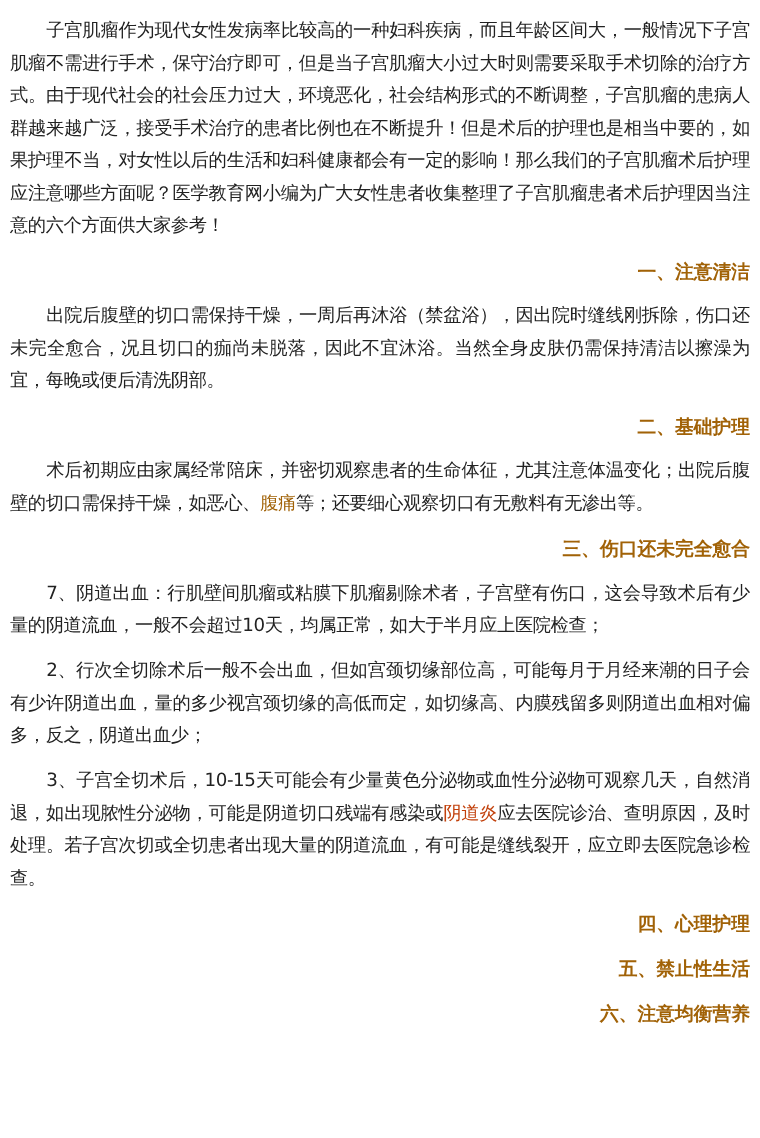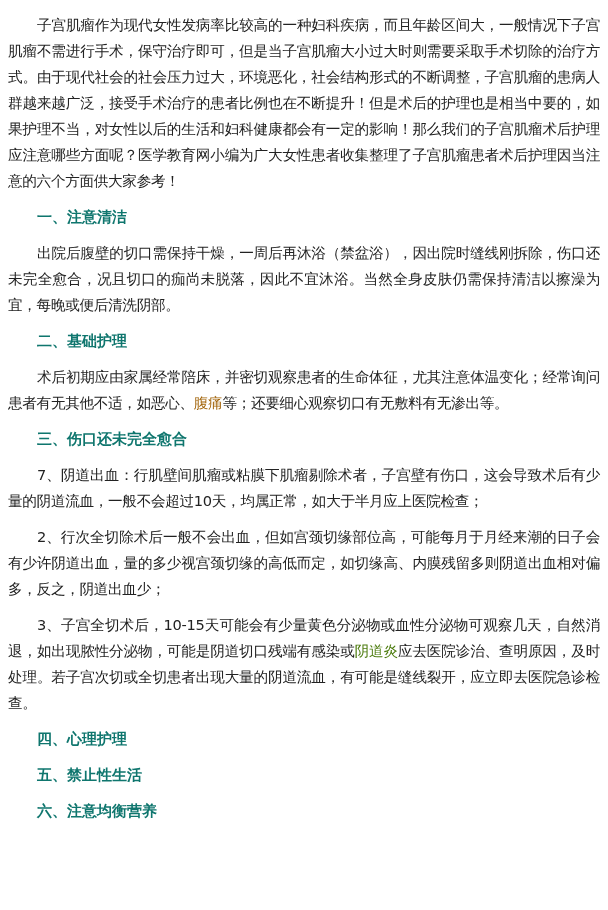--- a/index.html
+++ b/index.html
@@ -1,40 +1,40 @@
 <!DOCTYPE html>
 <html><head>
 <meta charset="utf-8">
 <style>
   html, body { margin:0; padding:0; background:#fff; }
   body { width:608px; height:910px; overflow:hidden; font-family:"DejaVu Sans", sans-serif; color:#222; }
   .doc { padding:0 8px 0 8px; }
   p { margin:0; font-size:14.6px; line-height:26px; text-indent:29px; text-align:justify; word-break:break-all; letter-spacing:-0.3px; }
   p.first { padding-top:12px; }
-  h2 { margin:0; font-size:15px; font-weight:bold; line-height:26px; padding-left:29px; color:#0f766e; }
+  h2 { margin:0; font-size:15px; font-weight:bold; line-height:26px; padding-left:29px; color:#a16207;text-align:right; }
   .gap-h { margin-top:10px; }
   .gap-p { margin-top:10px; }
   a.kw { color:#1a3cb0; text-decoration:none; }
 </style>
 </head>
 <body>
 
 <div class="doc">
   <p class="first">子宫肌瘤作为现代女性发病率比较高的一种妇科疾病，而且年龄区间大，一般情况下子宫肌瘤不需进行手术，保守治疗即可，但是当子宫肌瘤大小过大时则需要采取手术切除的治疗方式。由于现代社会的社会压力过大，环境恶化，社会结构形式的不断调整，子宫肌瘤的患病人群越来越广泛，接受手术治疗的患者比例也在不断提升！但是术后的护理也是相当中要的，如果护理不当，对女性以后的生活和妇科健康都会有一定的影响！那么我们的子宫肌瘤术后护理应注意哪些方面呢？医学教育网小编为广大女性患者收集整理了子宫肌瘤患者术后护理因当注意的六个方面供大家参考！</p>
 
   <h2 class="gap-h">一、注意清洁</h2>
   <p class="gap-p">出院后腹壁的切口需保持干燥，一周后再沐浴（禁盆浴），因出院时缝线刚拆除，伤口还未完全愈合，况且切口的痂尚未脱落，因此不宜沐浴。当然全身皮肤仍需保持清洁以擦澡为宜，每晚或便后清洗阴部。</p>
 
   <h2 class="gap-h">二、基础护理</h2>
-  <p class="gap-p"><span>术后初期应由家属经常陪床，并密切观察患者的生命体征，尤其注意体温变化；经常询问患者有无其他不适，如恶心、</span><a class="kw" href="#" style="color: #a16207;">腹痛</a><span>等；还要细心观察切口有无敷料有无渗出等。</span></p>
+  <p class="gap-p"><span>术后初期应由家属经常陪床，并密切观察患者的生命体征，尤其注意体温变化；出院后腹壁的切口需保持干燥，如恶心、</span><a class="kw" href="#" style="color: #a16207;">腹痛</a><span>等；还要细心观察切口有无敷料有无渗出等。</span></p>
 
   <h2 class="gap-h">三、伤口还未完全愈合</h2>
   <p class="gap-p">7、阴道出血：行肌壁间肌瘤或粘膜下肌瘤剔除术者，子宫壁有伤口，这会导致术后有少量的阴道流血，一般不会超过10天，均属正常，如大于半月应上医院检查；</p>
   <p class="gap-p">2、行次全切除术后一般不会出血，但如宫颈切缘部位高，可能每月于月经来潮的日子会有少许阴道出血，量的多少视宫颈切缘的高低而定，如切缘高、内膜残留多则阴道出血相对偏多，反之，阴道出血少；</p>
-  <p class="gap-p"><span>3、子宫全切术后，10-15天可能会有少量黄色分泌物或血性分泌物可观察几天，自然消退，如出现脓性分泌物，可能是阴道切口残端有感染或</span><a class="kw" href="#" style="color: #4d7c0f;">阴道炎</a><span>应去医院诊治、查明原因，及时处理。若子宫次切或全切患者出现大量的阴道流血，有可能是缝线裂开，应立即去医院急诊检查。</span></p>
+  <p class="gap-p"><span>3、子宫全切术后，10-15天可能会有少量黄色分泌物或血性分泌物可观察几天，自然消退，如出现脓性分泌物，可能是阴道切口残端有感染或</span><a class="kw" href="#" style="color: #c2410c;">阴道炎</a><span>应去医院诊治、查明原因，及时处理。若子宫次切或全切患者出现大量的阴道流血，有可能是缝线裂开，应立即去医院急诊检查。</span></p>
 
   <h2 class="gap-h">四、心理护理</h2>
 
   <h2 class="gap-h">五、禁止性生活</h2>
 
   <h2 class="gap-h">六、注意均衡营养</h2>
 
 </div>
 
 </body></html>

